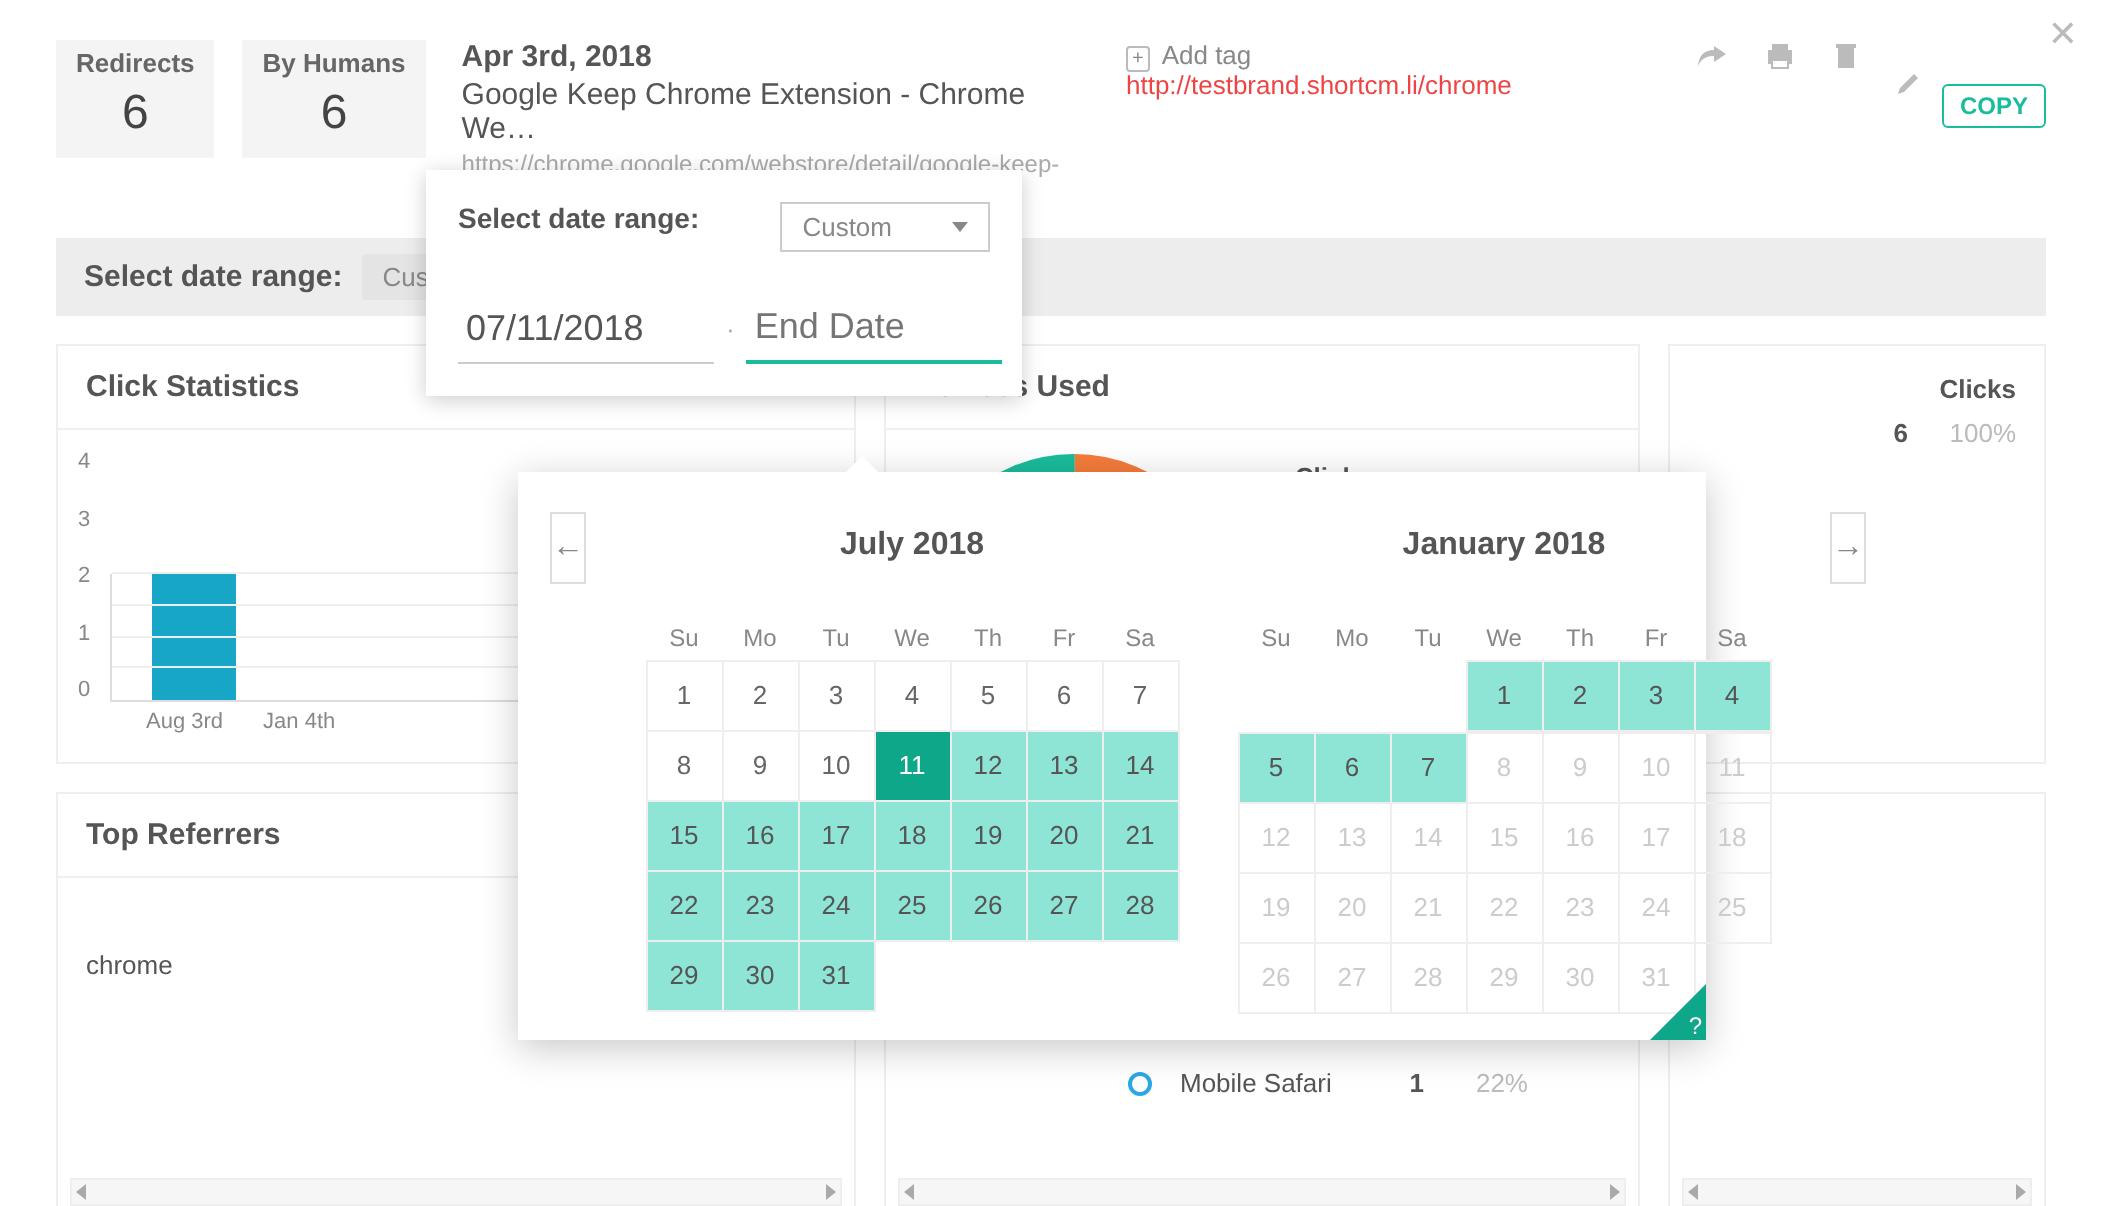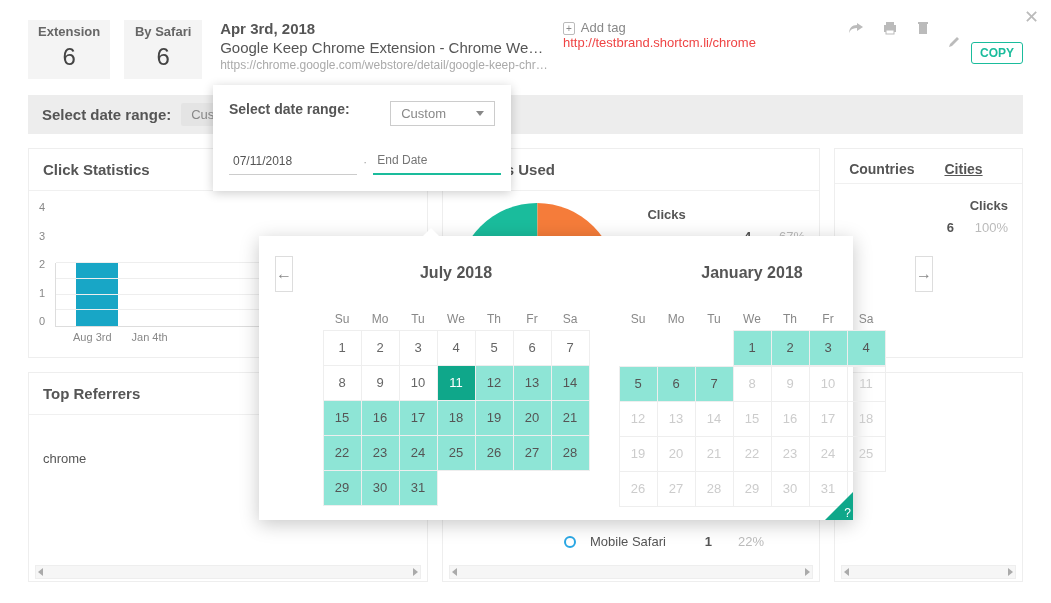--- a/index.html
+++ b/index.html
@@ -127,21 +127,21 @@
     background:#fff; box-shadow:0 2px 10px rgba(0,0,0,0.2);
     z-index:10; padding:16px;
   }
   .range-pop1 .lbl{ font-weight:600; color:#555; font-size:14px; }
   .range-pop1 .sel {
     float:right; border:1px solid #ccc; padding:4px 10px; color:#888;
     display:inline-flex; align-items:center; gap:30px; font-size:13px;
   }
   .range-pop1 .inputs{ display:flex; gap:6px; margin-top:30px; align-items:center;}
   .range-pop1 input{
-    border:none; border-bottom:1px solid #ccc; font-size:12px; padding:6px 4px; width:128px; color:#555; outline:none;
+    border:none; border-bottom:1px solid #ccc; font-size:18px; padding:6px 4px; width:128px; color:#555; outline:none;
   }
   .range-pop1 input.end{ border-bottom:2px solid #1abc9c; color:#aaa;}
   .range-pop1 .dash{color:#aaa;}
 
   
   .cal-pop{
     position:absolute; top:236px; left:259px; width:594px;
     background:#fff; box-shadow:0 4px 18px rgba(0,0,0,0.22);
     z-index:12; padding:20px 16px 14px;
   }
@@ -180,25 +180,25 @@
   svg { display:block; }
 </style>
 </head>
 <body>
 
 <div class="page">
   <span class="close-x">✕</span>
 
   <div class="topbar">
     <div class="stat-box">
-      <div class="lbl">Extension</div>
+      <div class="lbl">Redirects</div>
       <div class="val">6</div>
     </div>
     <div class="stat-box">
-      <div class="lbl">By Safari</div>
+      <div class="lbl">By Humans</div>
       <div class="val">6</div>
     </div>
     <div class="meta">
       <div class="date">Apr 3rd, 2018</div>
       <div class="title">Google Keep Chrome Extension - Chrome We…</div>
       <div class="url">https://chrome.google.com/webstore/detail/google-keep-chr…</div>
     </div>
     <div class="tags">
       <div class="add-tag">
         <span class="plus">+</span><span>Add tag</span>
@@ -321,24 +321,20 @@
       <div class="card" style="height:210px;">
         <div class="scrollbar">
             <span class="arrow l"></span>
             <span class="arrow r"></span>
           </div>
       </div>
     </div>
 
     <div class="col" style="flex:0.5">
       <div class="card" style="height:210px;">
-        <div class="right-tabs">
-          <span>Countries</span>
-          <span class="active">Cities</span>
-        </div>
         <div class="body">
           <div class="tbl-head">
               <span>Clicks</span>
             </div>
           <div class="row">
             <span class="name"></span>
             <span class="c1">6</span>
             <span class="c2">100%</span>
           </div>
         </div>

